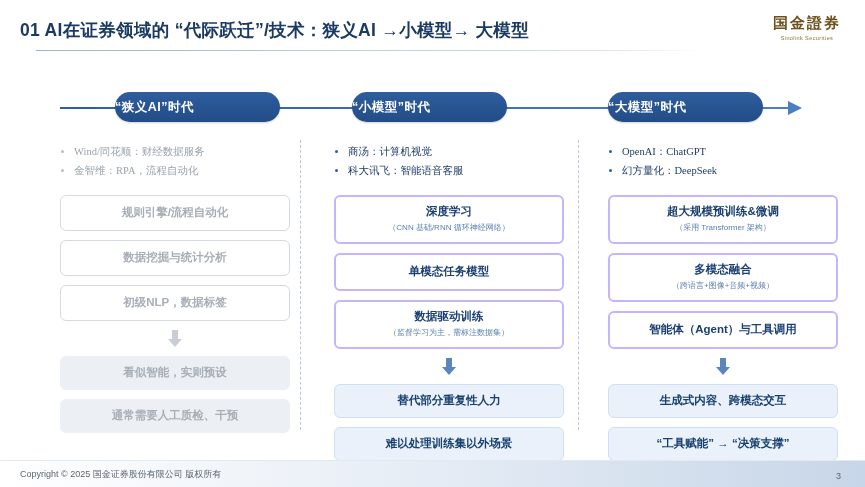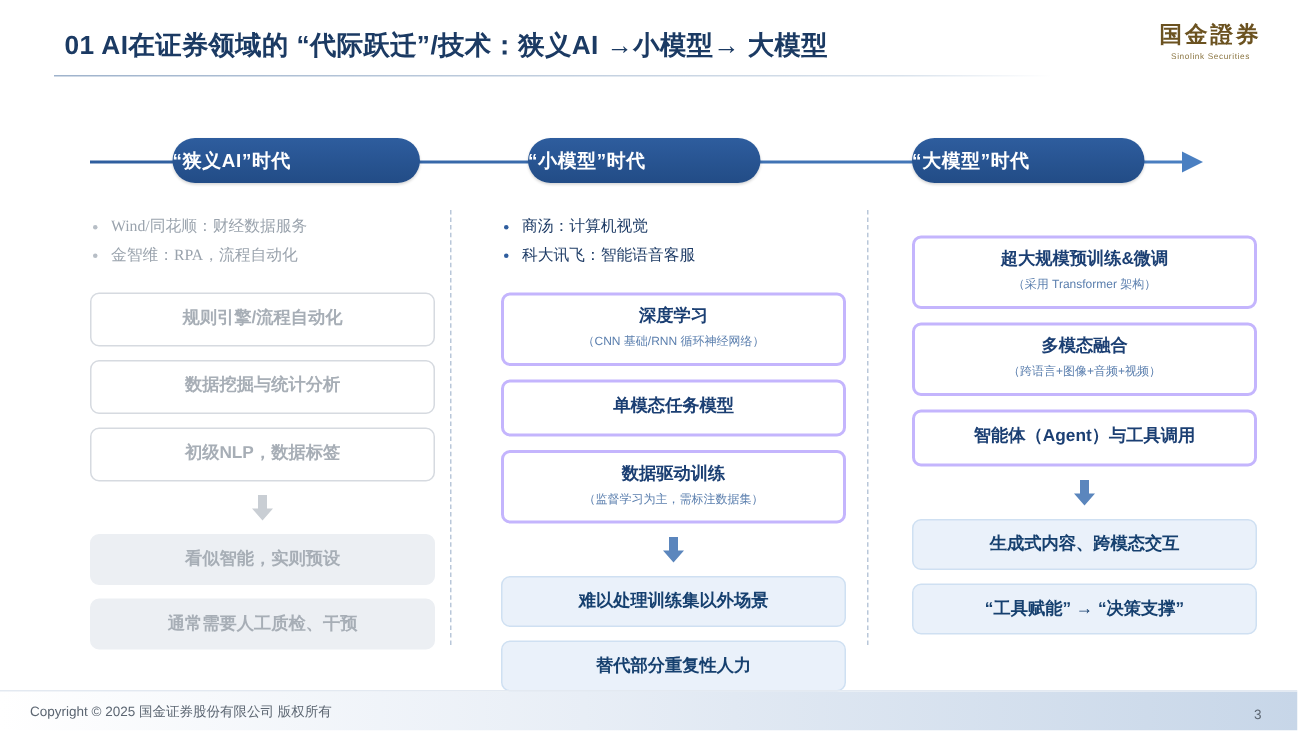--- a/index.html
+++ b/index.html
@@ -5,21 +5,21 @@
   html,body{margin:0;padding:0;}
   body{
     width:865px;height:487px;
     background:#ffffff;
     font-family:"Liberation Sans","DejaVu Sans",sans-serif;
     position:relative;
     overflow:hidden;
   }
   
   .slide-title{
-    position:absolute;left:43px;top:18px;
+    position:absolute;left:20px;top:18px;
     font-size:17.5px;color:#1b3a63;font-weight:700;
     letter-spacing:.3px;white-space:nowrap;
   }
   .title-underline{
     position:absolute;left:36px;top:50px;width:665px;height:1px;
     background:linear-gradient(to right,#9fb3cc,#d9e2ec 85%,#ffffff);
   }
   .logo{
     position:absolute;right:24px;top:14px;text-align:center;
     color:#8a6a2a;
@@ -179,25 +179,29 @@
   </div>
   <div class="box">
     <div class="bx-t">数据驱动训练</div>
     <div class="bx-s">（监督学习为主，需标注数据集）</div>
   </div>
   <div class="downarrow">
     <svg width="16" height="18" viewBox="0 0 16 18">
         <polygon points="5,0 11,0 11,9 15,9 8,17 1,9 5,9" fill="#5b86bd"></polygon>
       </svg>
   </div>
+  <div class="resbox">替代部分重复性人力</div>
   <div class="resbox">难以处理训练集以外场景</div>
-  <div class="resbox">替代部分重复性人力</div>
 </div>
 
 <div class="col c3">
+  <ul class="bullets">
+    <li>OpenAI：ChatGPT</li>
+    <li>幻方量化：DeepSeek</li>
+  </ul>
   <div style="height:14px"></div>
   <div class="box">
     <div class="bx-t">超大规模预训练&amp;微调</div>
     <div class="bx-s">（采用 Transformer 架构）</div>
   </div>
   <div class="box">
     <div class="bx-t">多模态融合</div>
     <div class="bx-s">（跨语言+图像+音频+视频）</div>
   </div>
   <div class="box single">

